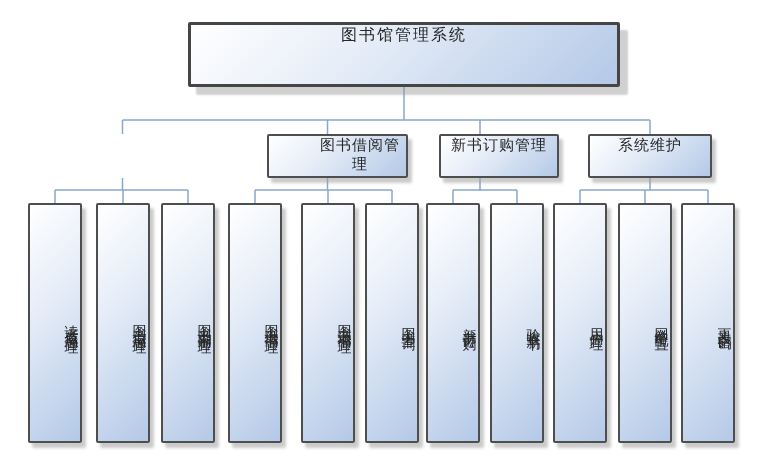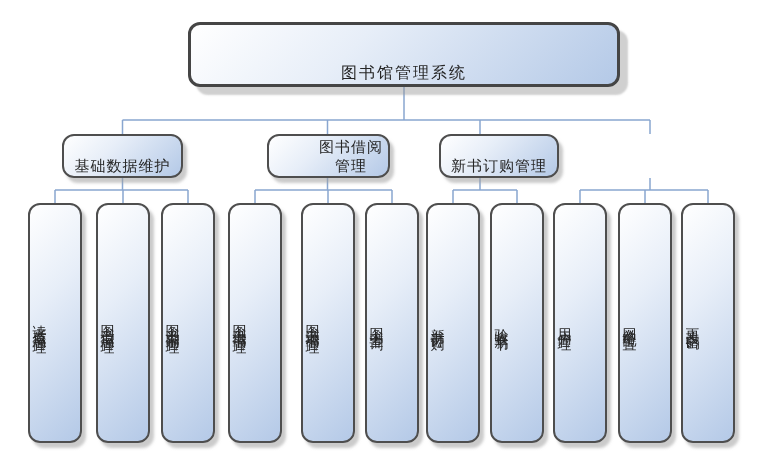--- a/index.html
+++ b/index.html
@@ -3,35 +3,35 @@
 <meta charset="utf-8">
 <style>
   html,body { margin:0; padding:0; background:#ffffff; }
   .canvas {
     position:relative; width:767px; height:471px; background:#ffffff;
     font-family:"Liberation Serif","DejaVu Serif",serif; overflow:hidden;
   }
   .connectors { position:absolute; left:0; top:0; width:767px; height:471px; }
   .box {
     position:absolute; box-sizing:border-box;
-    border:2px solid #4e4e4e; border-radius:12px;
+    border:2px solid #4e4e4e; border-radius:2px;
     background:linear-gradient(135deg,#ffffff 0%,#e7eef8 38%,#b4c9e7 100%);
     box-shadow:4px 5px 3px rgba(160,160,160,0.55);
-    display:flex; align-items:flex-end; justify-content:center;
+    display:flex; align-items:flex-start; justify-content:center;
     color:#262626; text-align:center;
   }
   .root {
     left:188px; top:22px; width:432px; height:65px;
     border-width:3px; border-color:#454545;
     box-shadow:8px 8px 2px rgba(150,150,150,0.45);
     font-size:16px; letter-spacing:2px;
   }
   .l2 { top:134px; height:44px; font-size:15px; letter-spacing:1px; }
   .b1 { left:62px;  width:121px; }
-  .b2 { left:267px; width:123px;padding-left:45px; }
+  .b2 { left:267px; width:141px;padding-left:45px; }
   .b3 { left:420px; width:120px;margin-left:19px; }
   .b4 { left:588px; width:124px; }
   .l3 {
     top:203px; width:54px; height:240px;
     writing-mode:vertical-rl; text-orientation:upright;
     font-size:14px; letter-spacing:3px;
   }
   .c1  { left:28px; }  .c2  { left:96px; }  .c3  { left:161px; }
   .c4  { left:228px; } .c5  { left:301px; } .c6  { left:365px; }
   .c7  { left:426px; } .c8  { left:490px; }
@@ -49,28 +49,28 @@
       M122.5 178 V190 M55 190 H188  M55 190 V203  M123 190 V203 M188 190 V203
       M327.5 178 V190 M255 190 H392 M255 190 V203 M328 190 V203 M392 190 V203
       M480 178 V190   M453 190 H517 M453 190 V203 M517 190 V203
       M650 178 V190   M580 190 H708 M580 190 V203 M645 190 V203 M708 190 V203"></path>
   </svg>
 
   <div class="box root">
     <span>图书馆管理系统</span>
   </div>
 
-  <div class="box l2 b1">
-    <span>基础数据维护</span>
-  </div>
   <div class="box l2 b2">
     <span>图书借阅管理</span>
   </div>
   <div class="box l2 b3">
     <span>新书订购管理</span>
+  </div>
+  <div class="box l2 b4">
+    <span>系统维护</span>
   </div>
 
   <div class="box l3 c1">
     <span>读者信息管理</span>
   </div>
   <div class="box l3 c2">
     <span>图书信息管理</span>
   </div>
   <div class="box l3 c3">
     <span>图书类别管理</span>

